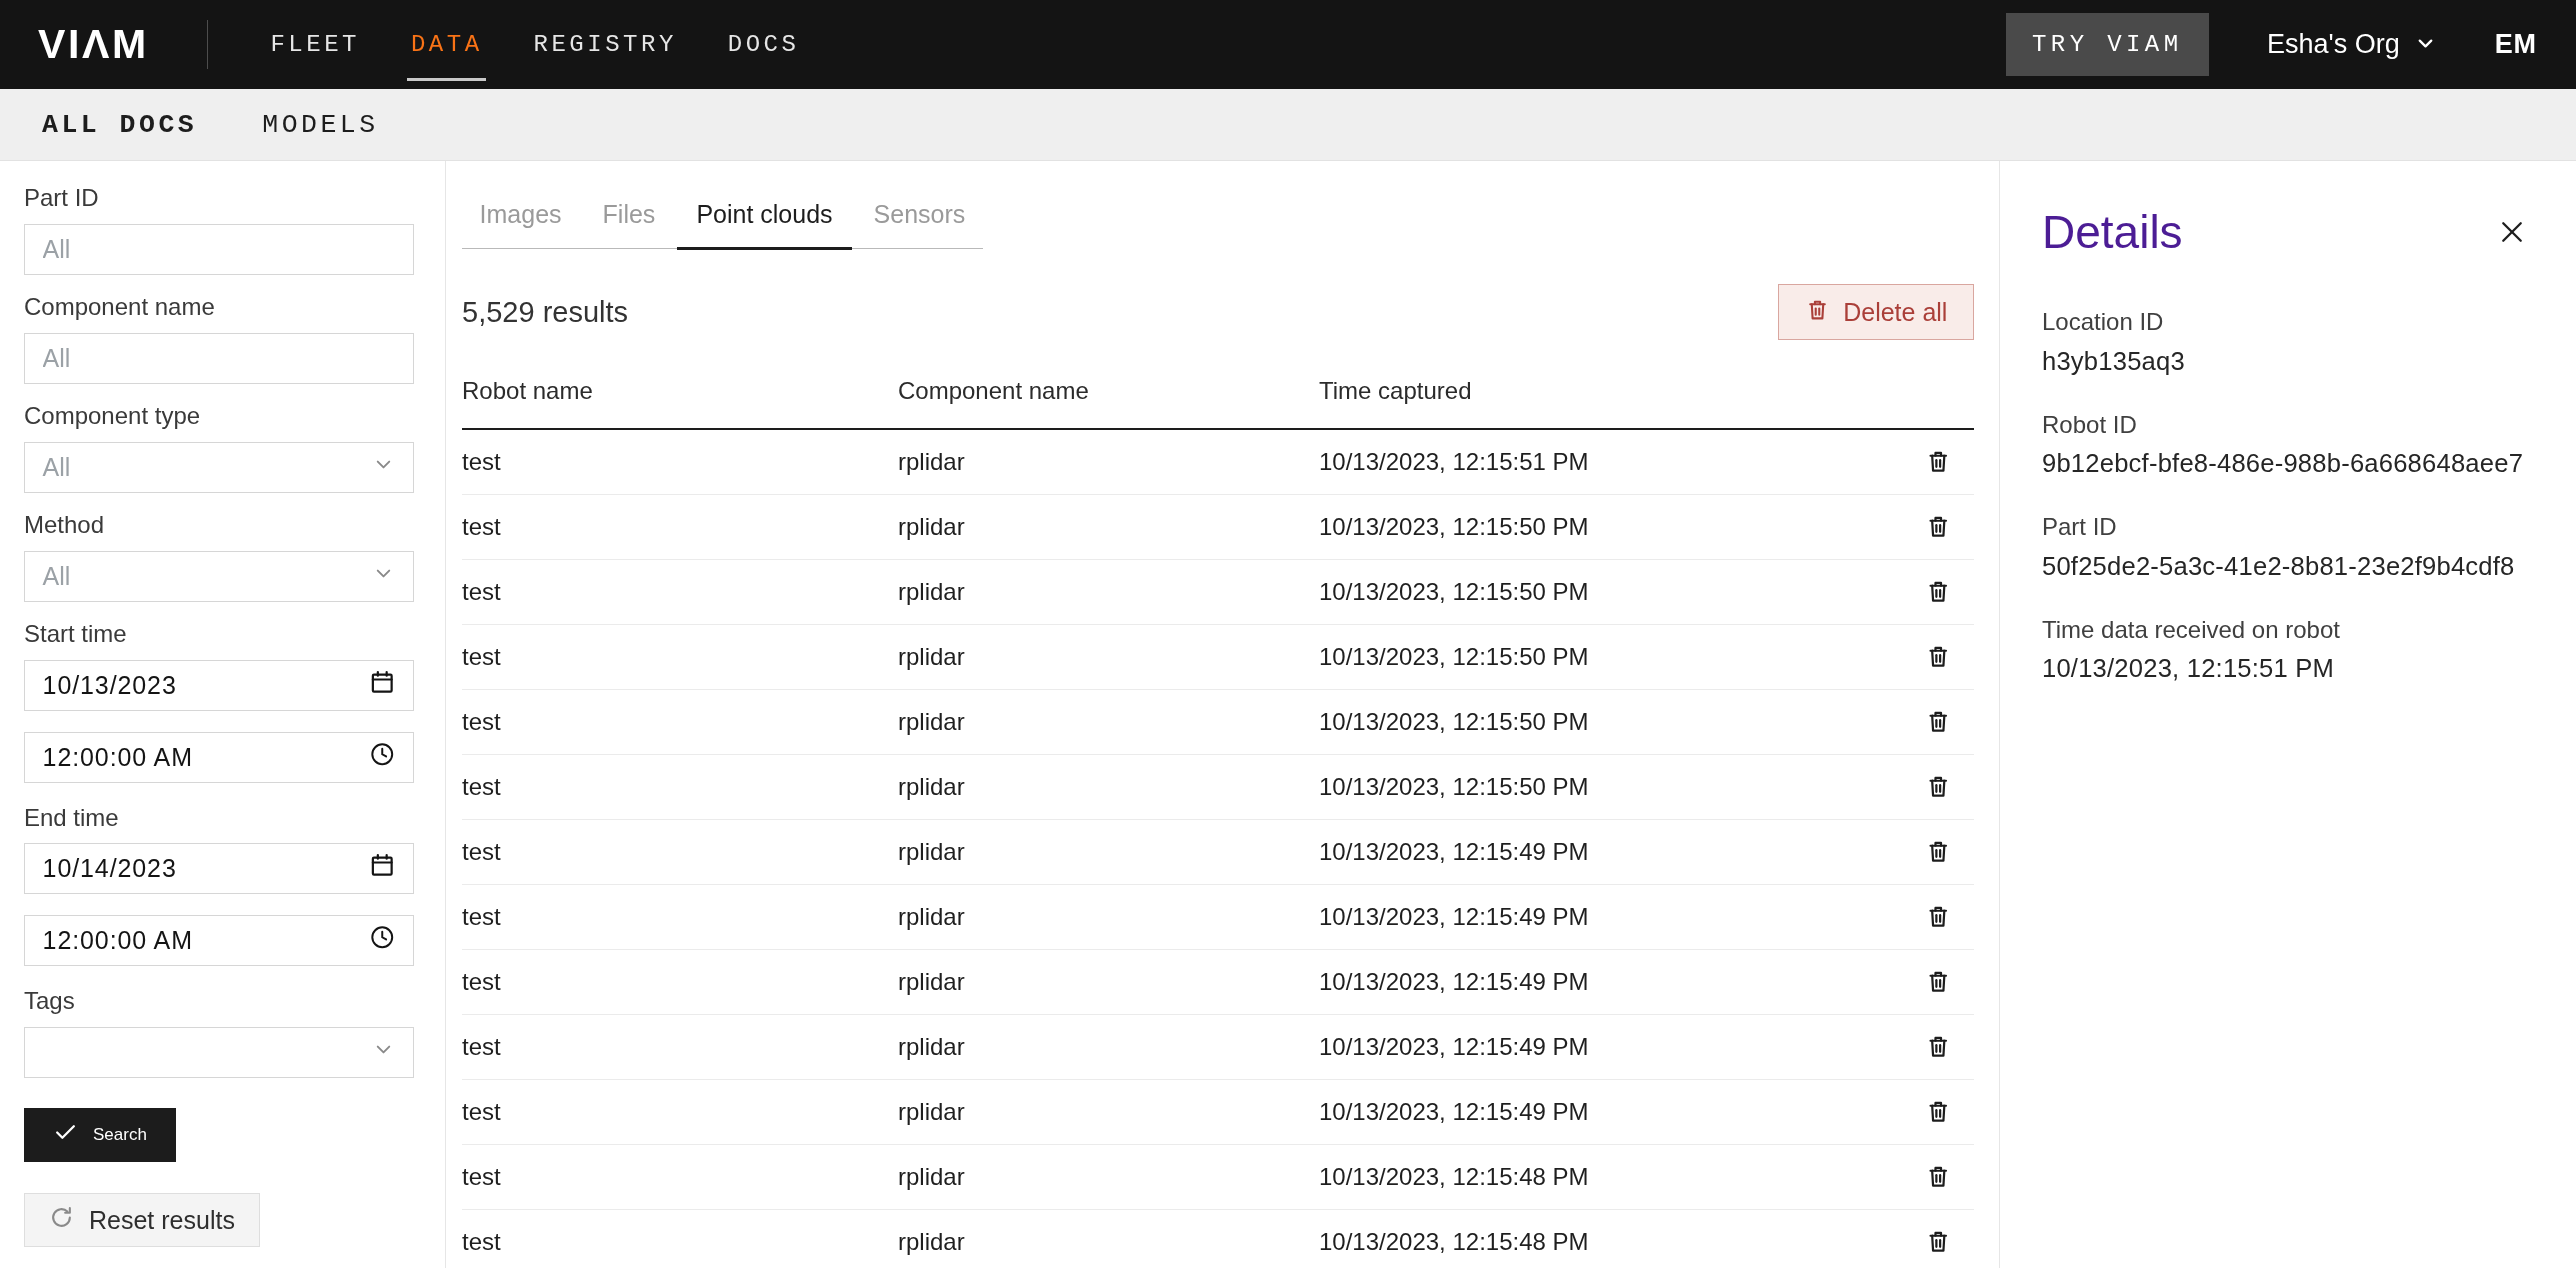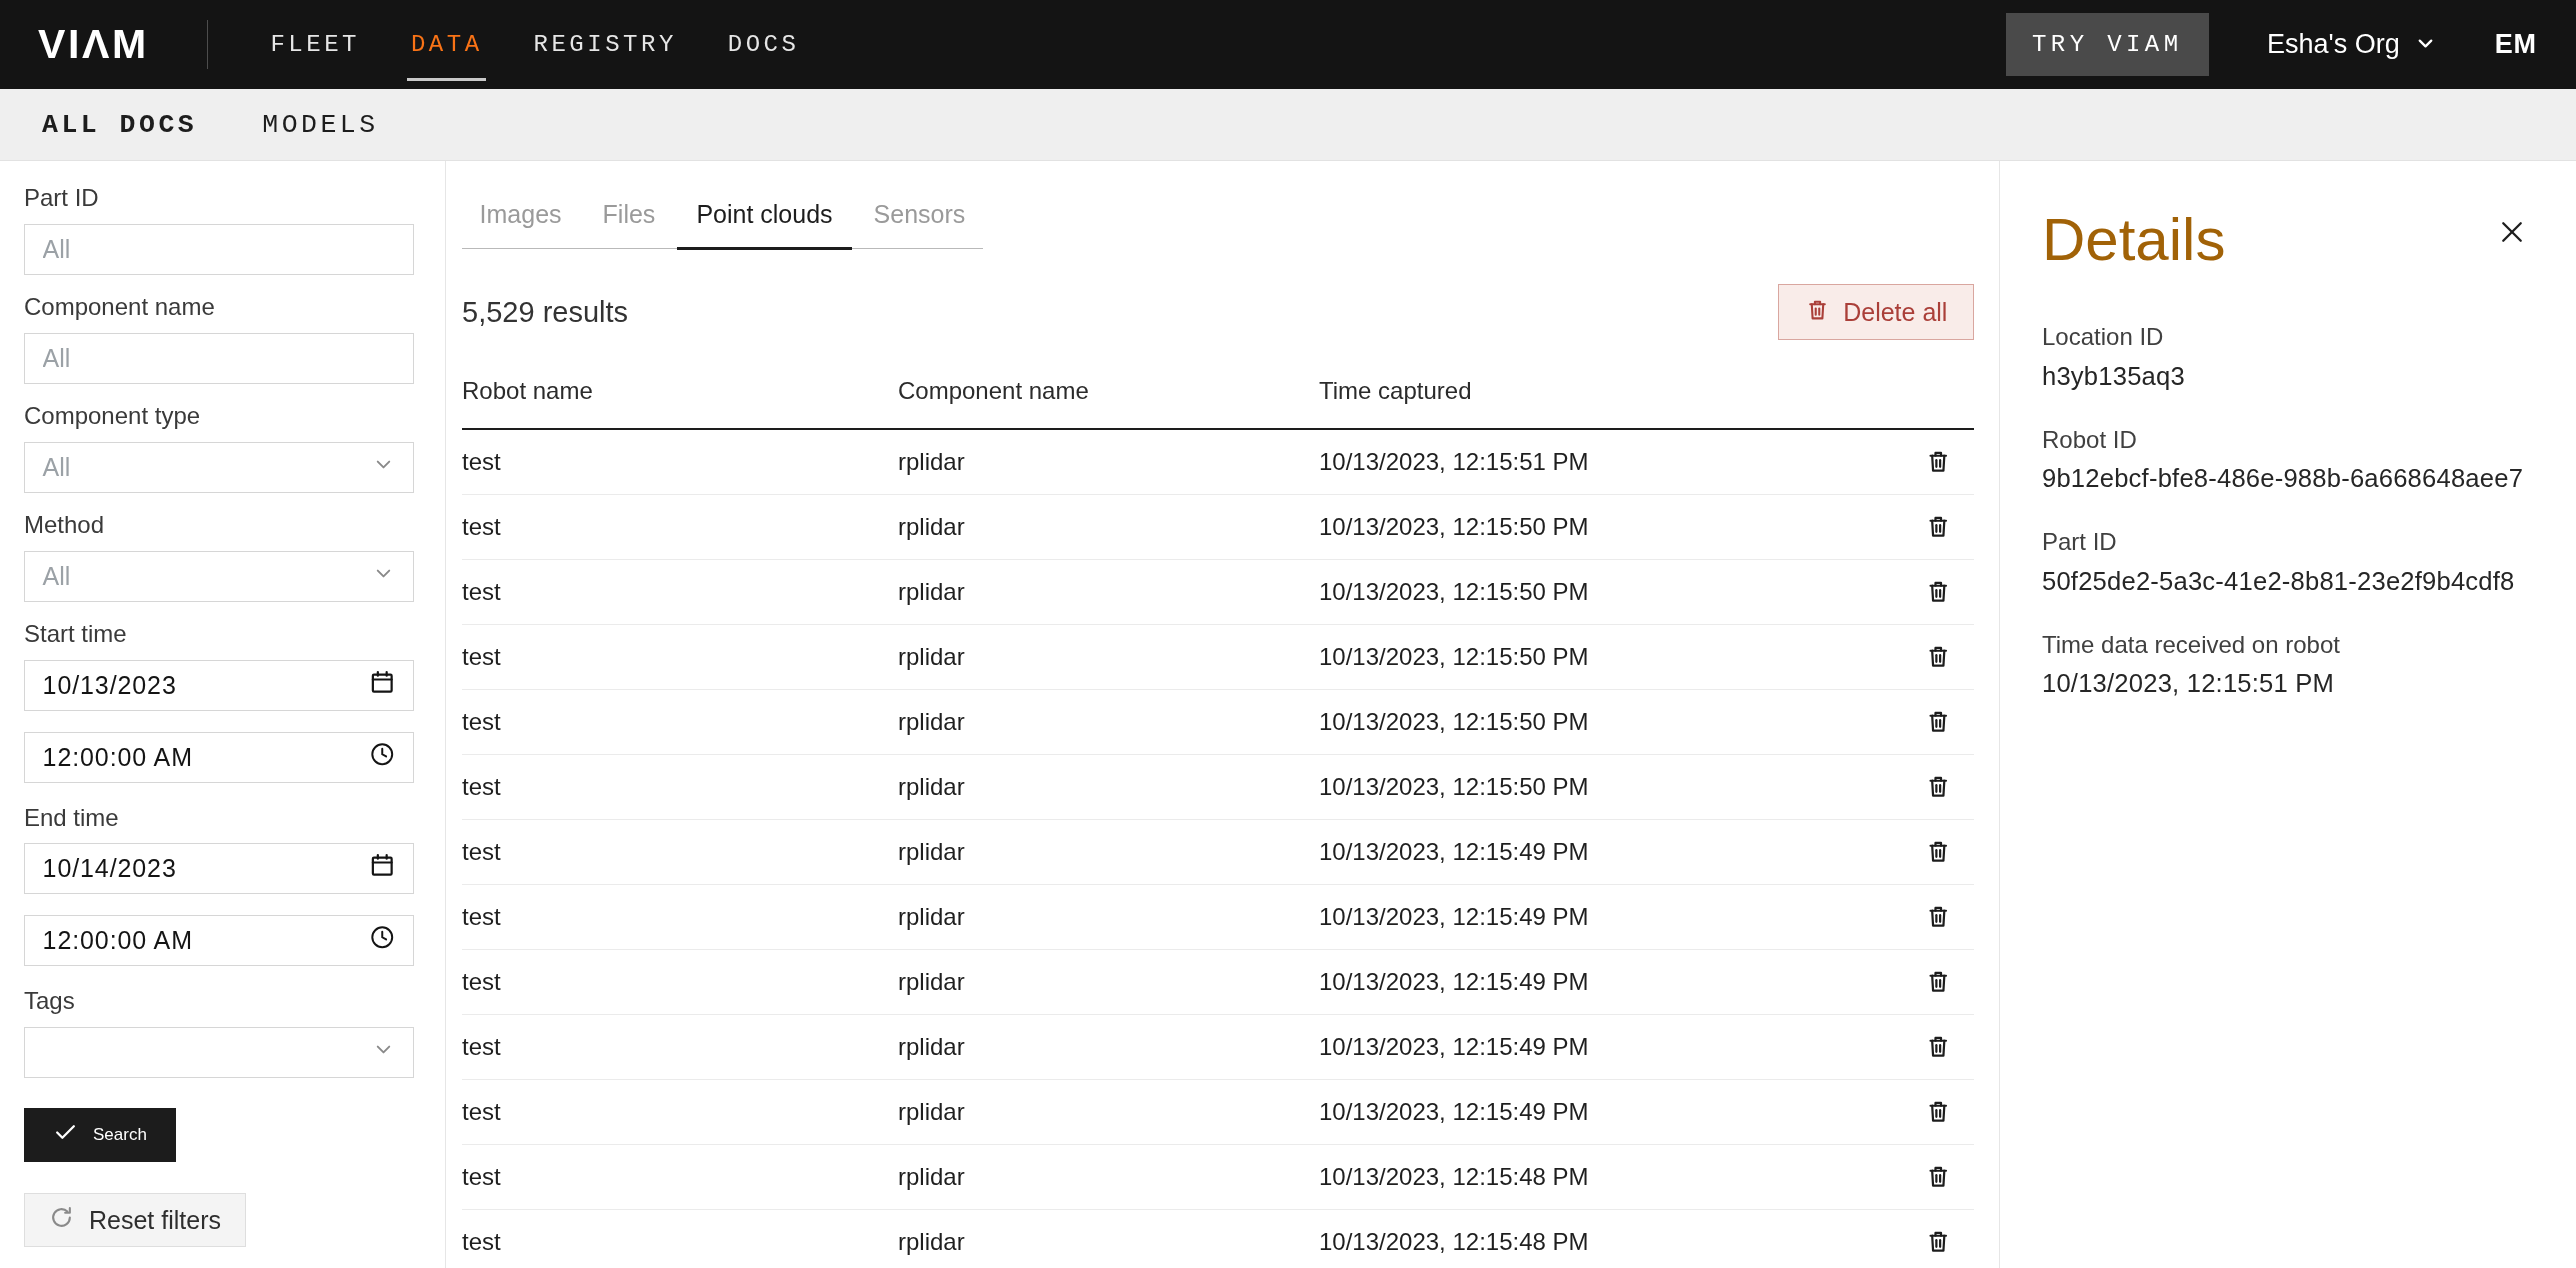--- a/index.html
+++ b/index.html
@@ -106,21 +106,21 @@
     font-size:24px; color:#2b2b2b; padding-bottom:23px; border-bottom:2.6px solid #1d1d1d;
   }
   .trow {
     display:grid; grid-template-columns:436px 421px 1fr 71px; align-items:center;
     height:65px; border-bottom:1.8px solid #ebebeb; font-size:24px; color:#1f1f1f; cursor:pointer;
   }
   .trash-btn { background:none; border:none; cursor:pointer; color:#1d1d1d; justify-self:center; display:flex; }
 
   
   .details { width:576px; flex:0 0 576px; padding:0 35px 0 42px; position:relative; }
-  .details-title { margin-top:44px; font-size:60px; font-weight:500; color:#a16207; }
+  .details-title { margin-top:44px; font-size:46px; font-weight:500; color:#4c1d95; }
   .close-btn { position:absolute; top:56px; right:49px; background:none; border:none; cursor:pointer; display:flex; }
   .dfield { margin-top:35px; }
   .dfield:first-of-type { margin-top:49px; }
   .dlabel { font-size:24px; color:#404040; margin-bottom:10.6px; }
   .dvalue { font-size:25.6px; color:#262626; letter-spacing:0.2px; }
 </style>
 </head>
 <body>
 
 <div class="topnav">
@@ -253,21 +253,21 @@
       </button>
     </div>
     <div>
       <button class="reset-btn">
         <span>
           <svg width="25" height="25" viewBox="0 0 24 24" fill="none" stroke="#8a8a8a" stroke-width="2" stroke-linecap="round" stroke-linejoin="round">
               <path d="M20 12a8 8 0 1 1-2.34-5.66"></path>
               <polyline points="20 3 20 7.5 15.5 7.5"></polyline>
             </svg>
         </span>
-        <span>Reset filters</span>
+        <span>Reset results</span>
       </button>
     </div>
     <div>
       
     </div>
   </div>
 
   <div class="main">
     <div class="tabs">
       <span class="tab">Images</span>

